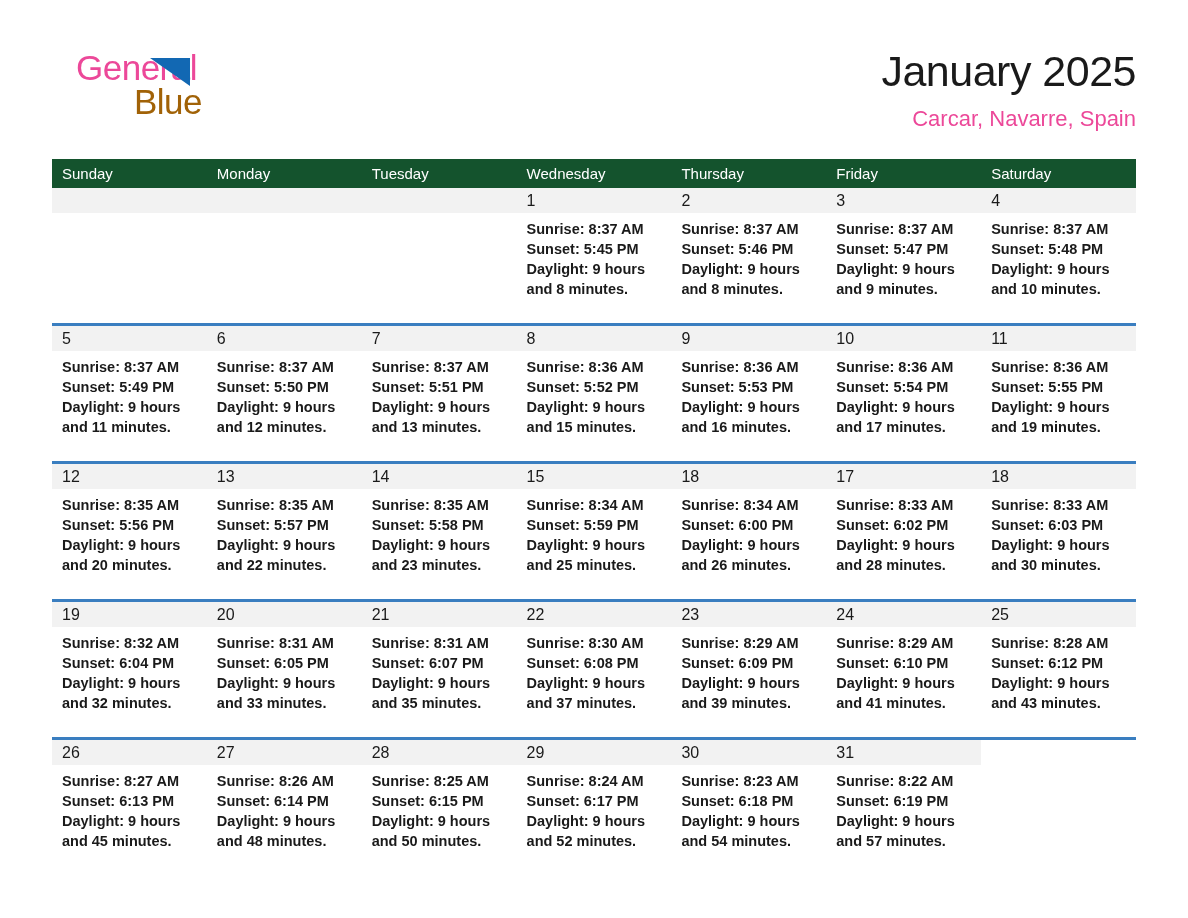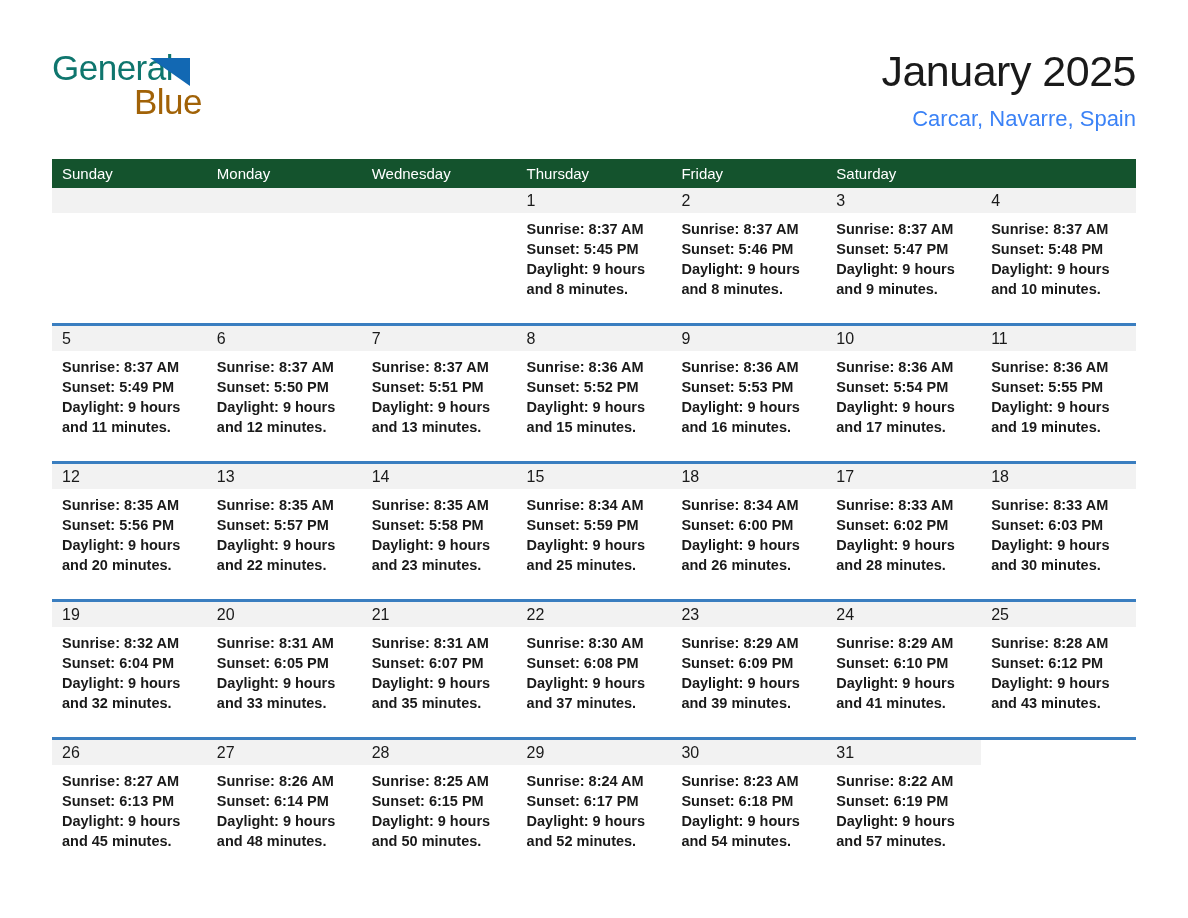--- a/index.html
+++ b/index.html
@@ -34,25 +34,25 @@
 
   .logo {
     position: absolute;
     left: 0;
     top: 0;
     width: 200px;
     height: 90px;
   }
   .logo-general {
     position: absolute;
-    left: 0;
+    left: 24px;
     top: 2px;
     font-size: 35px;
     line-height: 40px;
-    color: #0f766e;
+    color: #ec4899;
     letter-spacing: -0.5px;
     font-weight: 400;
   }
   .logo-tri {
     position: absolute;
     left: 98px;
     top: 12px;
     width: 0;
     height: 0;
     border-top: 28px solid #1268b3;
@@ -83,21 +83,21 @@
     font-weight: 400;
     color: #1a1a1a;
     letter-spacing: -0.5px;
     white-space: nowrap;
   }
   .cal-subtitle {
     margin-top: 10px;
     font-size: 22px;
     line-height: 26px;
     font-weight: 400;
-    color: #3b82f6;
+    color: #ec4899;
     white-space: nowrap;
   }
 
   
   .calendar {
     position: absolute;
     left: 52px;
     top: 159px;
     width: 1084px;
   }
@@ -178,20 +178,21 @@
       <div class="cal-title">January 2025</div>
       <div class="cal-subtitle">Carcar, Navarre, Spain</div>
     </div>
 
   </div>
 
   <div class="calendar">
     <div class="weekday-row" id="weekday-row">
         <div class="weekday-cell">Sunday</div>
         <div class="weekday-cell">Monday</div>
+        <div class="weekday-cell">Tuesday</div>
         <div class="weekday-cell">Wednesday</div>
         <div class="weekday-cell">Thursday</div>
         <div class="weekday-cell">Friday</div>
         <div class="weekday-cell">Saturday</div>
       </div>
     <div id="weeks-container">
         <div class="week-row">
           <div class="day-cell empty">
             <div class="day-num-band">
               <span class="day-num"></span>

